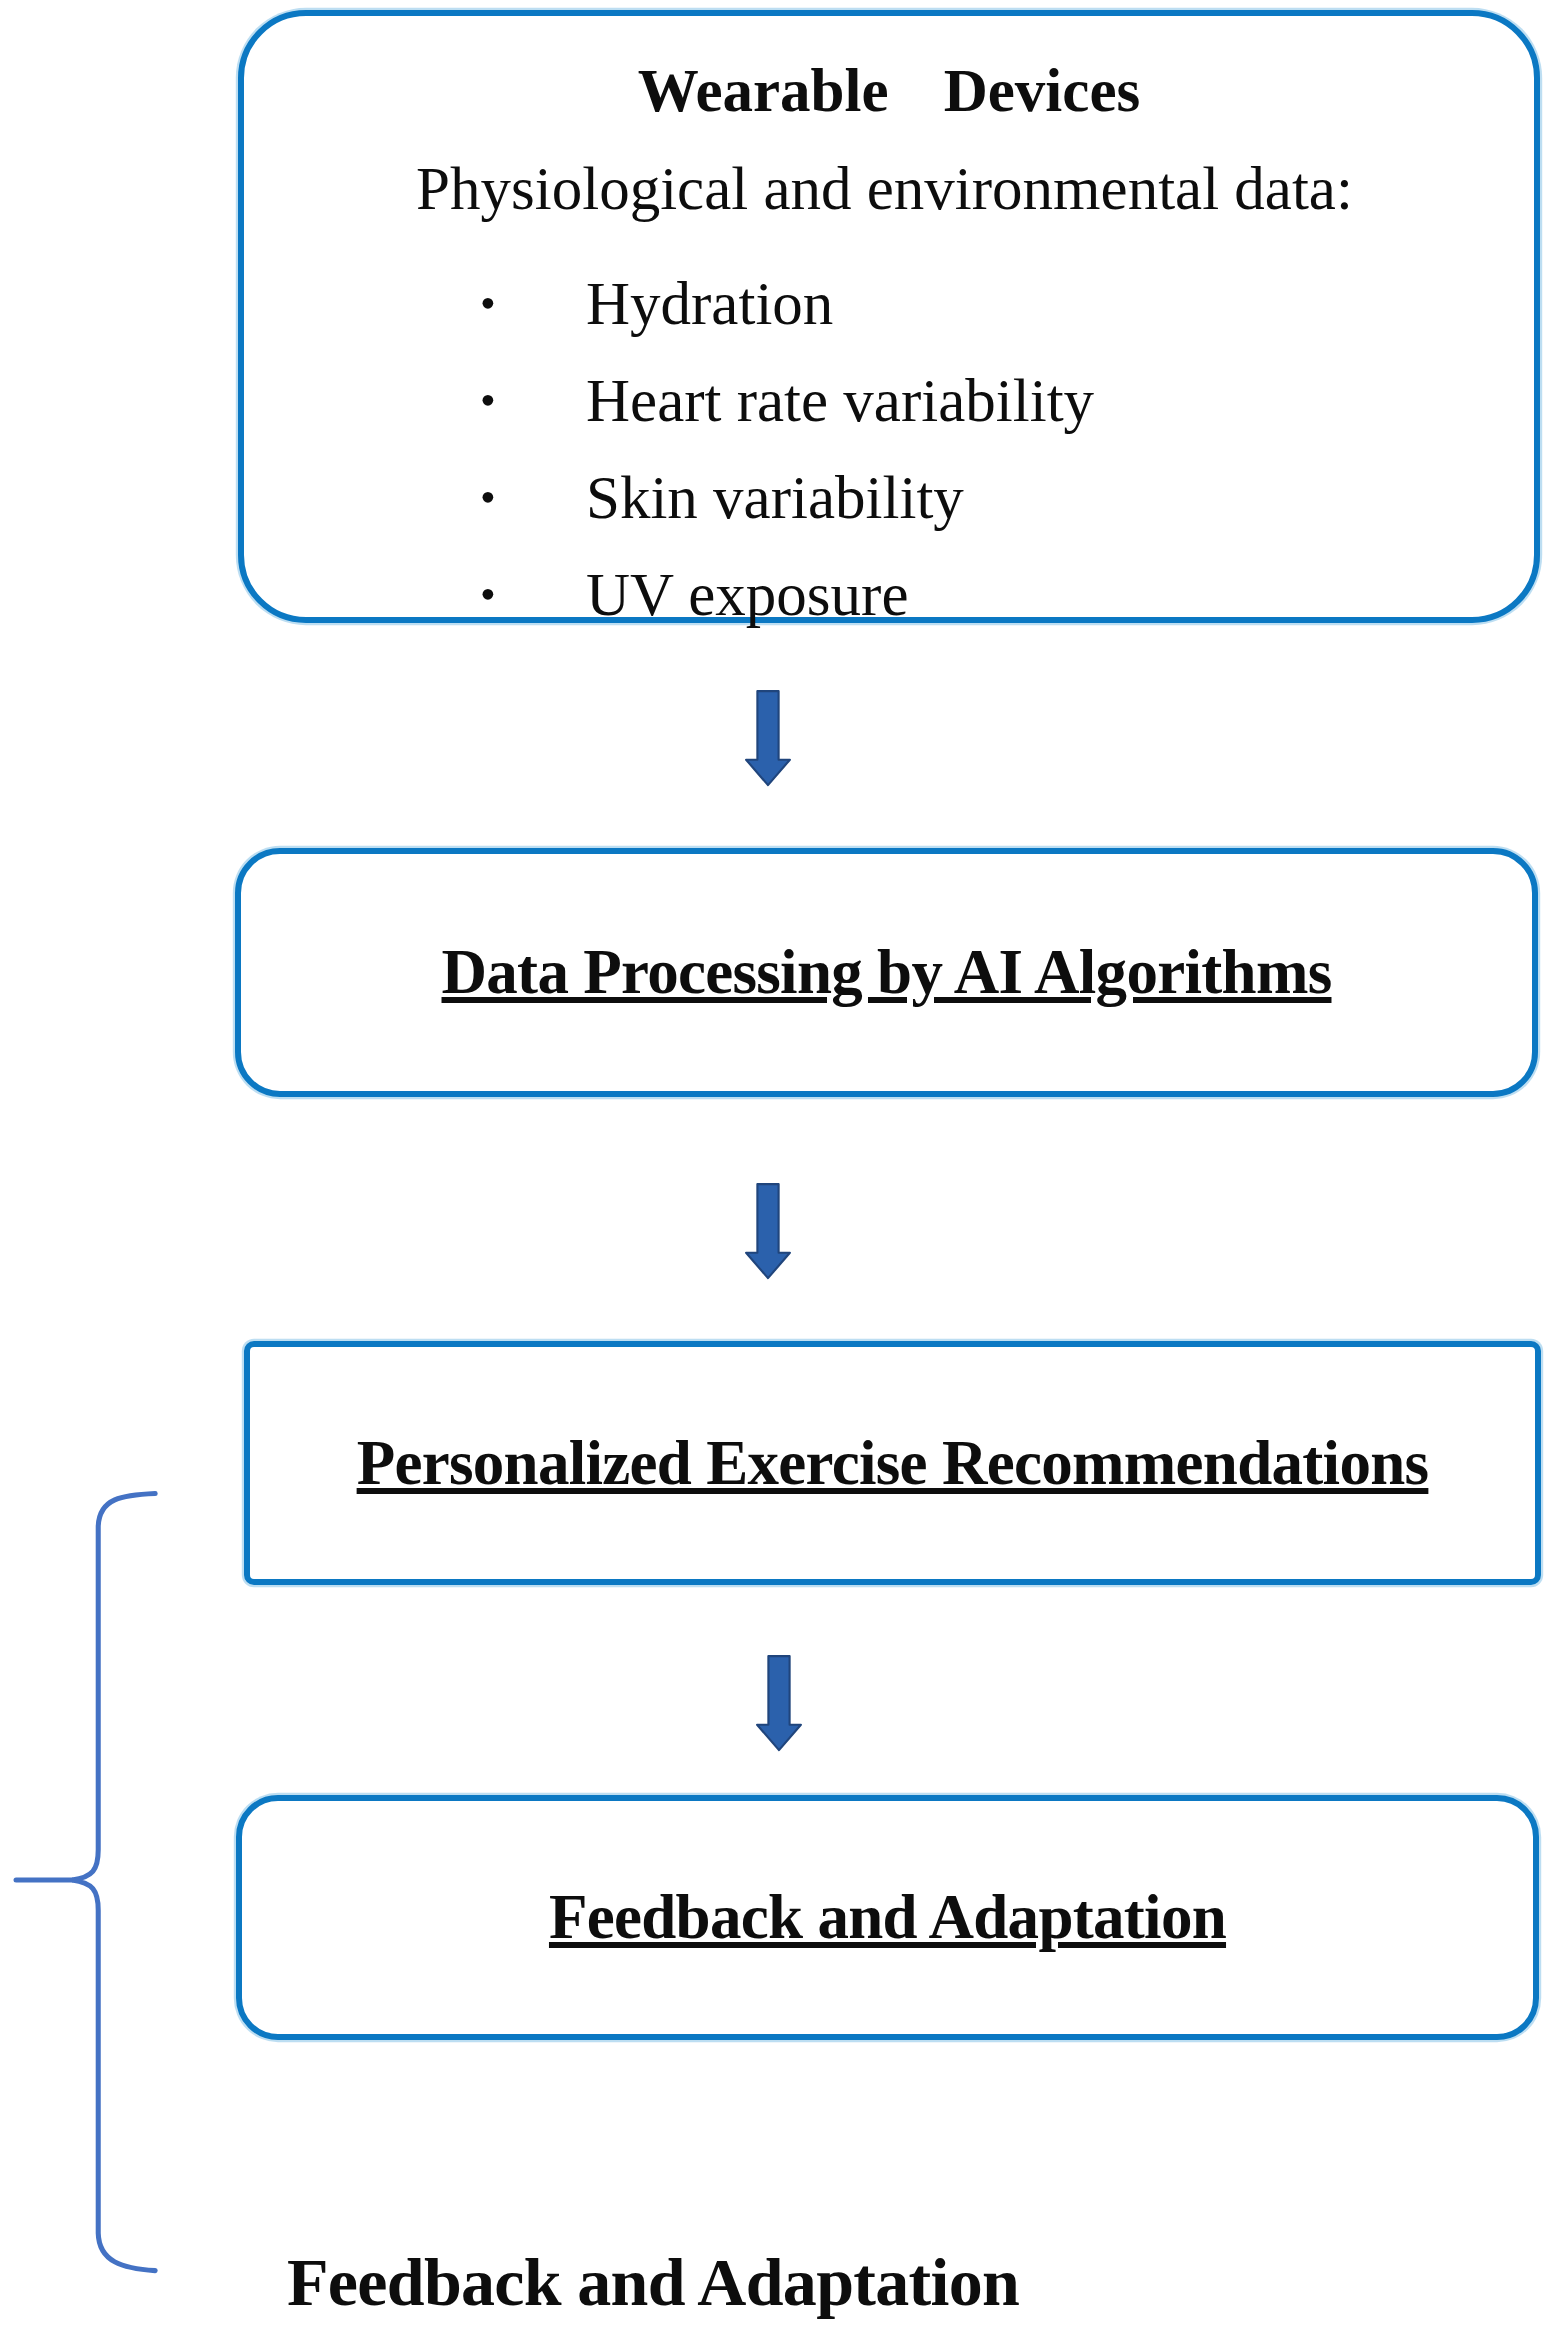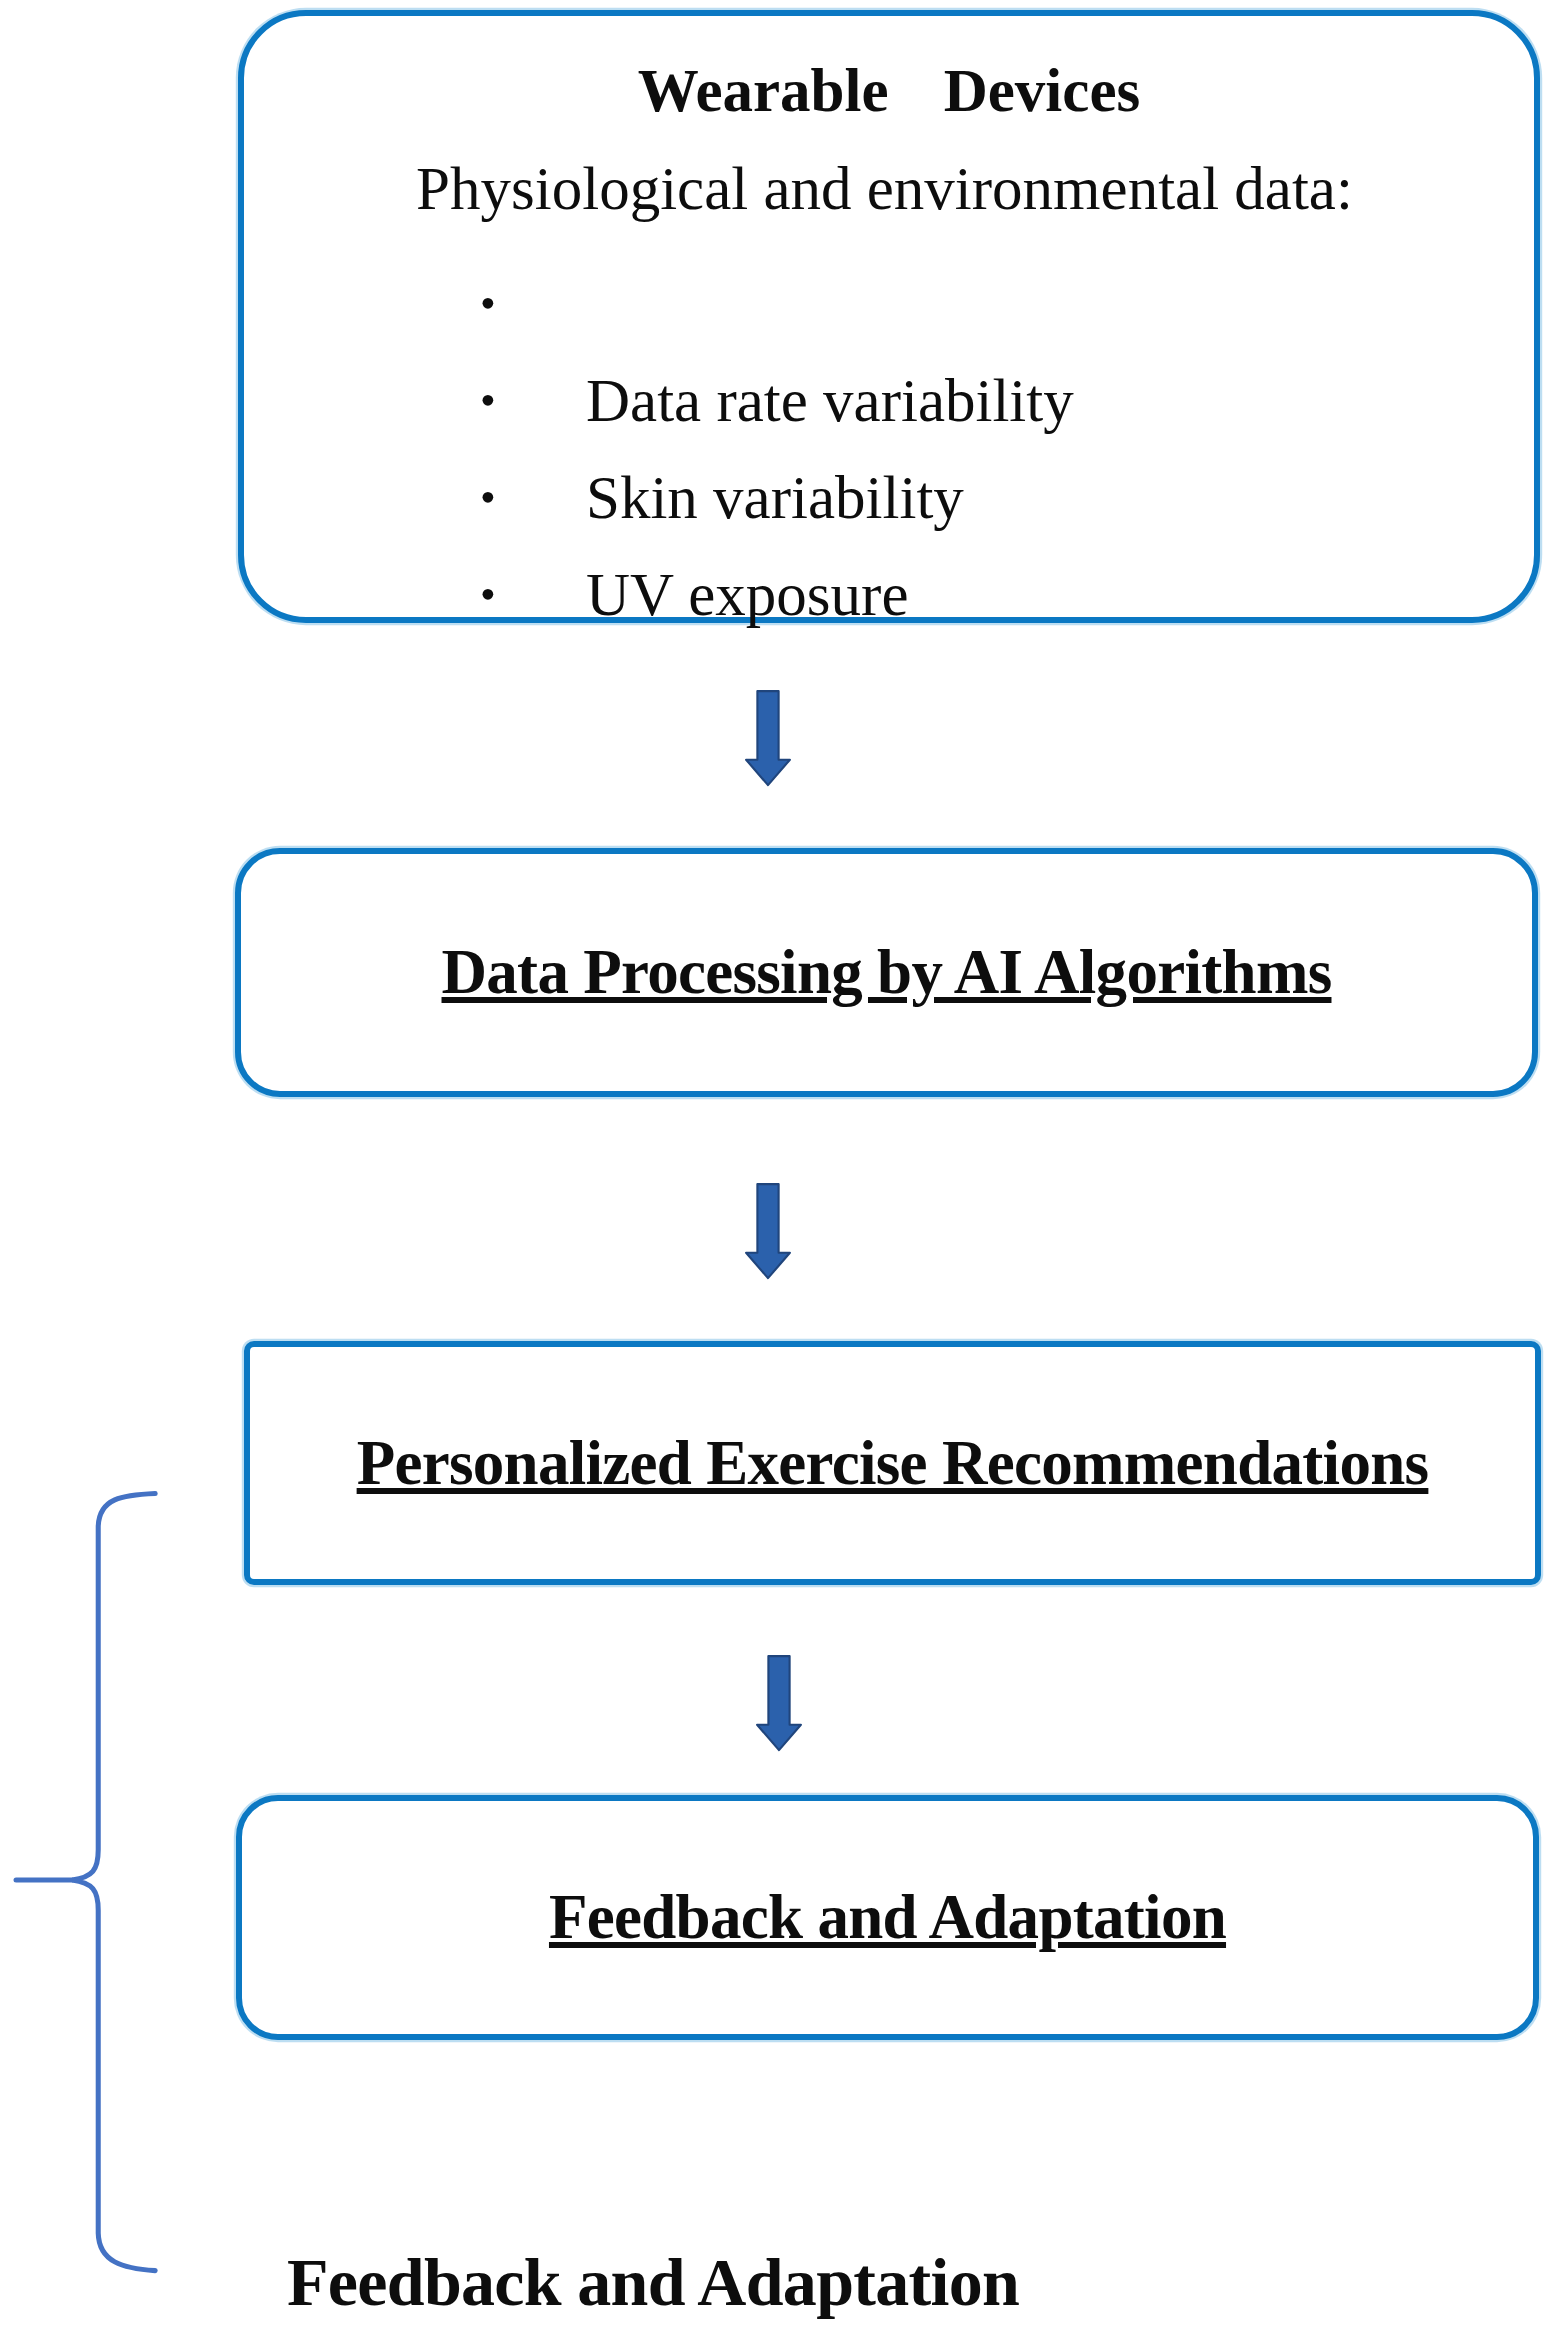--- a/index.html
+++ b/index.html
@@ -66,24 +66,25 @@
 <body>
 
 <div class="canvas" style="color: rgb(13, 13, 13);">
 
   <section class="rbox box1" style="border-color: rgb(11, 120, 195);">
     <div class="b1-title">Wearable Devices</div>
     <div class="b1-sub">Physiological and environmental data:</div>
     <ul class="b1-list">
       <li class="b1-item">
         <span class="b1-bullet">•</span>
+        <span>Hydration</span>
       </li>
       <li class="b1-item">
         <span class="b1-bullet">•</span>
-        <span>Data rate variability</span>
+        <span>Heart rate variability</span>
       </li>
       <li class="b1-item">
         <span class="b1-bullet">•</span>
         <span>Skin variability</span>
       </li>
       <li class="b1-item">
         <span class="b1-bullet">•</span>
         <span>UV exposure</span>
       </li>
     </ul>

